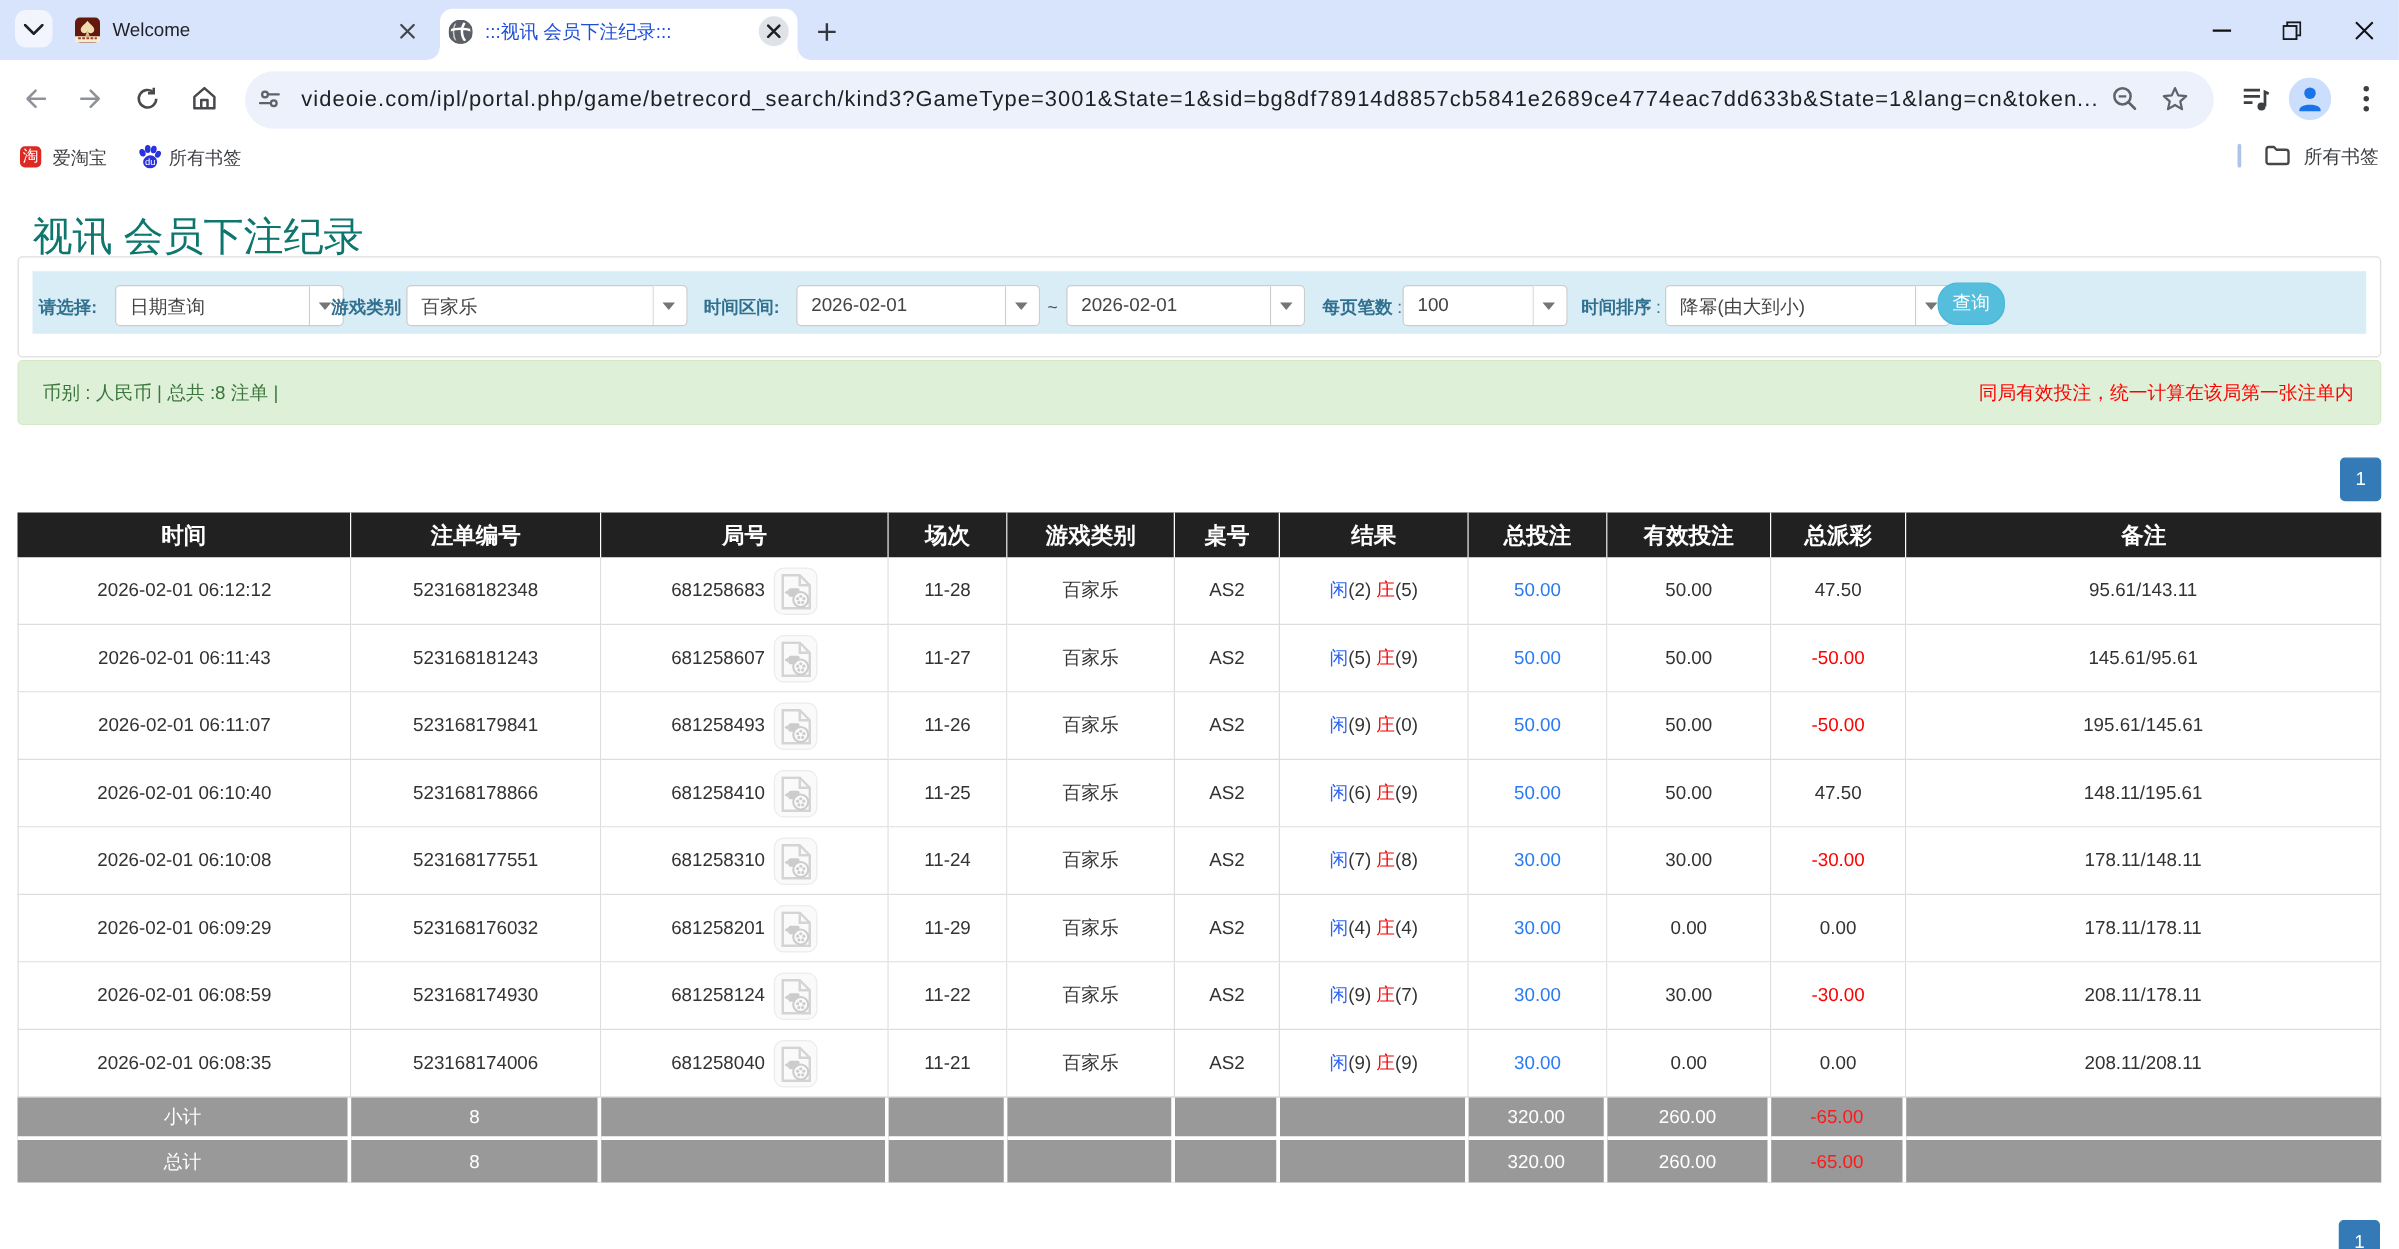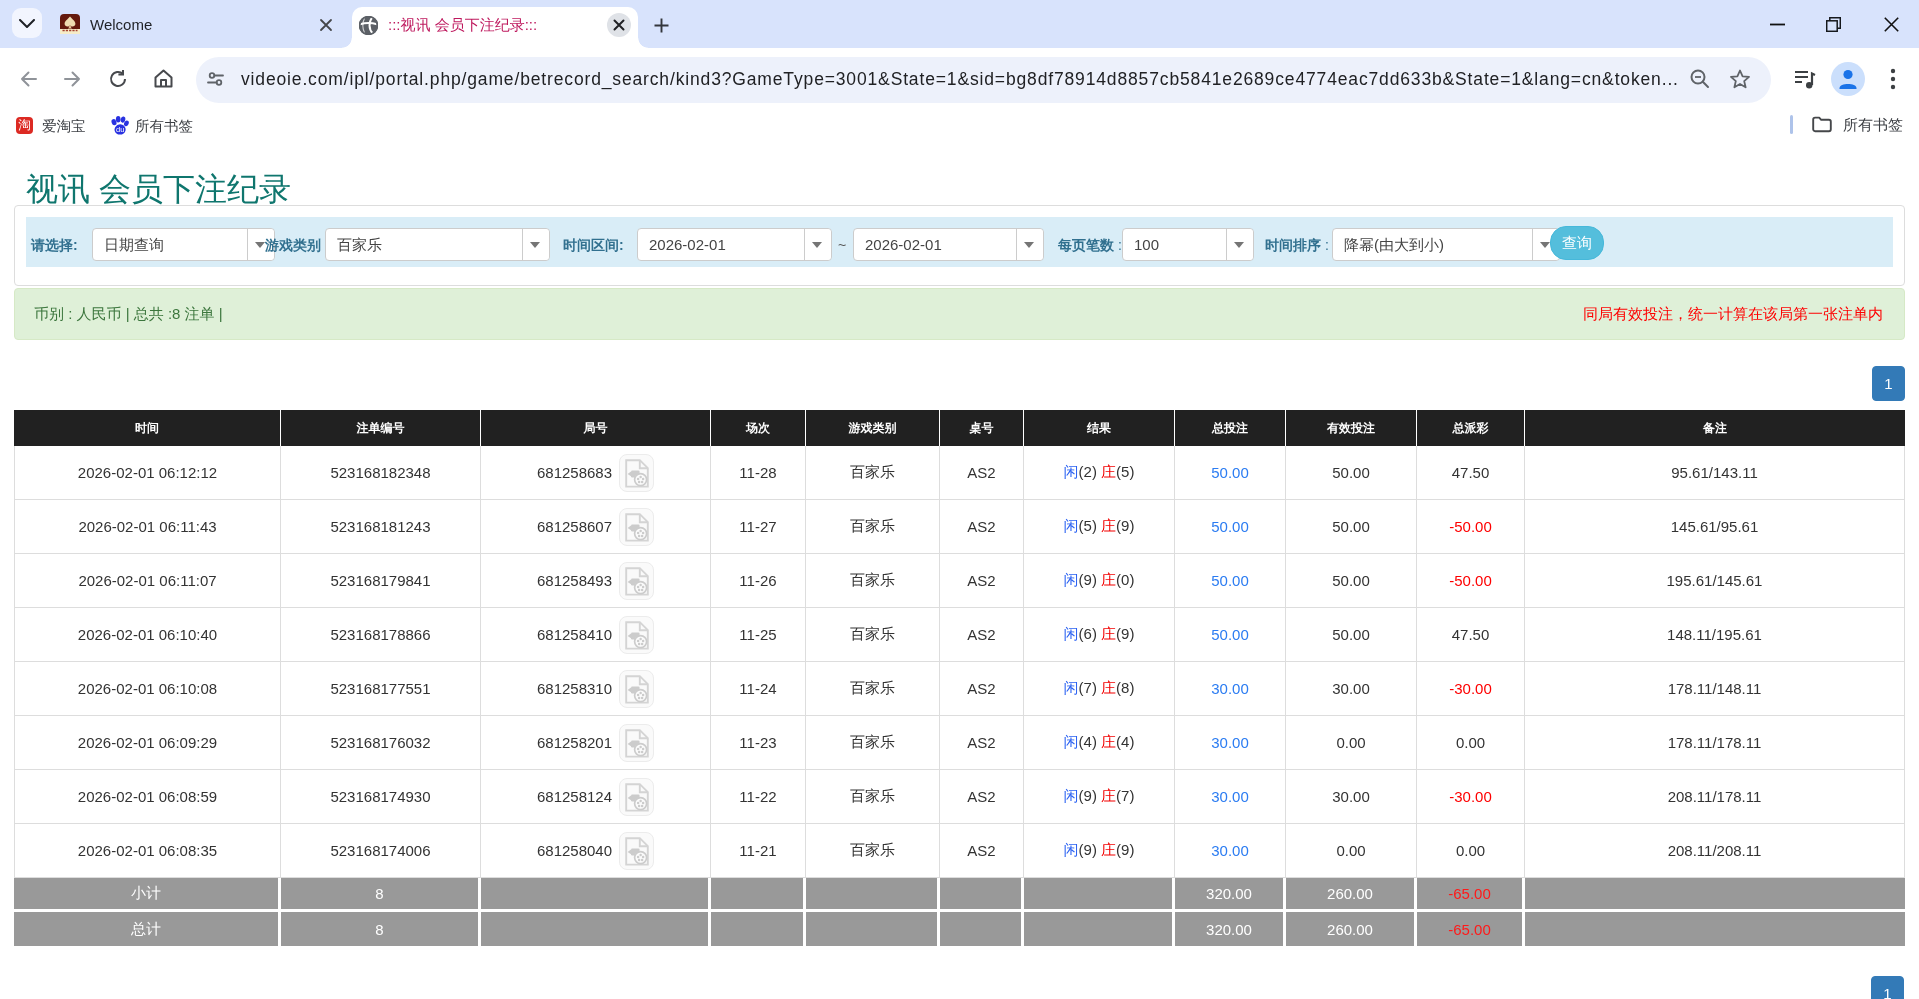--- a/index.html
+++ b/index.html
@@ -37,21 +37,21 @@
   color:#fff;font-size:15px;text-align:center;line-height:32px}
 #galert{position:absolute;left:14px;top:288px;width:1891px;height:52px;background:#dff0d8;border:1px solid #d6e9c6;border-radius:4px;color:#3c763d;font-size:15px}
 #galert .lft{position:absolute;left:19px;top:16px}
 #galert .rgt{position:absolute;right:21px;top:16px;color:#fe0000}
 .pg{position:absolute;width:33px;height:35px;background:#337ab7;border:1px solid #337ab7;border-radius:4px;color:#fff;
   font-size:15px;text-align:center;line-height:33px}
 #pgtop{left:1872px;top:366px}
 #pgbot{left:1871px;top:976px}
 
 #btable{position:absolute;left:14px;top:410px;width:1891px;border-collapse:separate;border-spacing:0;table-layout:fixed;font-size:15px;color:#333}
-#btable th{background:#212121;color:#fff;font-weight:bold;height:36px;border-right:1px solid #fff;text-align:center;vertical-align:middle;font-size:12px}
+#btable th{background:#212121;color:#fff;font-weight:bold;height:36px;border-right:1px solid #fff;text-align:center;vertical-align:middle;font-size:18px}
 #btable th:last-child{border-right:none}
 #btable td{background:#fff;height:54px;border-bottom:1px solid #ddd;border-right:1px solid #ddd;text-align:center;vertical-align:middle}
 #btable td:first-child{border-left:1px solid #ddd}
 #btable tr.tot td{background:#999;color:#fff;height:34px;border-right:3px solid #fff;border-bottom:3px solid #fff;border-left:none}
 #btable tr.tot td:last-child{border-right:none}
 #btable tr.tot.last td{border-bottom:none}
 #btable tr.tot td.red{color:#ff1a1a}
 .blue{color:#2b7cf2}
 .red{color:#fe0000}
 .xian{color:#2b62f2}
@@ -82,21 +82,21 @@
 <div id="activetab"></div>
 <div class="curve" id="curveL"></div>
 <div class="curve" id="curveR"></div>
 <svg class="abs" style="left:359px;top:15.5px" width="19" height="19" viewBox="0 0 19 19">
     <circle cx="9.5" cy="9.5" r="9.5" fill="#5c6066"></circle>
     <path d="M1 8.2 C6 6.8 13 6.8 18 8.2" fill="none" stroke="#fff" stroke-width="2"></path>
     <path d="M13.5 1 C9.5 6 9.5 13 13.8 17.5" fill="none" stroke="#fff" stroke-width="2"></path>
     <path d="M5.5 2 C3.5 6.5 3.5 12.5 5.5 17" fill="none" stroke="#fff" stroke-width="1.2" opacity="0.7"></path>
     <circle cx="9.5" cy="9.5" r="8.9" fill="none" stroke="#5c6066" stroke-width="1.8"></circle>
   </svg>
-<div class="tabtitle" style="left:388px;color:#be185d">:::视讯 会员下注纪录:::</div>
+<div class="tabtitle" style="left:388px;color:#1d4ed8">:::视讯 会员下注纪录:::</div>
 <div id="tabclose2"></div>
 <svg class="abs" style="left:613px;top:19px" width="12" height="12" viewBox="0 0 12 12">
     <path d="M1.5 1.5 L10.5 10.5 M10.5 1.5 L1.5 10.5" stroke="#202124" stroke-width="2" stroke-linecap="round"></path>
   </svg>
 <svg class="abs" style="left:654px;top:17.5px" width="15" height="15" viewBox="0 0 15 15">
     <path d="M7.5 0.5 V14.5 M0.5 7.5 H14.5" stroke="#33363c" stroke-width="1.9"></path>
   </svg>
 <svg class="abs" style="left:1770px;top:23px" width="15" height="3" viewBox="0 0 15 3">
     <path d="M0 1.5 H15" stroke="#111" stroke-width="1.8"></path>
   </svg>
@@ -375,21 +375,21 @@
               <path d="M15.8 1.2 V9.2 H23.8" fill="none" stroke="#d4d4d4" stroke-width="1.9"></path>
               <path d="M7 12.6 L3.6 14.9 L7 17.2 Z" fill="#cccccc"></path>
               <rect x="7" y="11.6" width="8.6" height="6.8" rx="1.2" fill="#cccccc"></rect>
               <circle cx="16.6" cy="20.6" r="6" fill="#fbfbfb" stroke="#cccccc" stroke-width="1.7"></circle>
               <circle cx="16.6" cy="18" r="1.25" fill="#cccccc"></circle>
               <circle cx="14.1" cy="19.9" r="1.25" fill="#cccccc"></circle>
               <circle cx="15.1" cy="22.9" r="1.25" fill="#cccccc"></circle>
               <circle cx="18.1" cy="22.9" r="1.25" fill="#cccccc"></circle>
               <circle cx="19.1" cy="19.9" r="1.25" fill="#cccccc"></circle>
             </svg></span></td>
-        <td>11-23</td>
+        <td>11-29</td>
         <td>百家乐</td>
         <td>AS2</td>
         <td><span class="xian">闲</span>(4) <span class="zhuang">庄</span>(4)</td>
         <td><span class="blue">30.00</span></td>
         <td>0.00</td>
         <td>0.00</td>
         <td>178.11/178.11</td>
       </tr>
 <tr>
         <td>2026-02-01 06:08:59</td>

